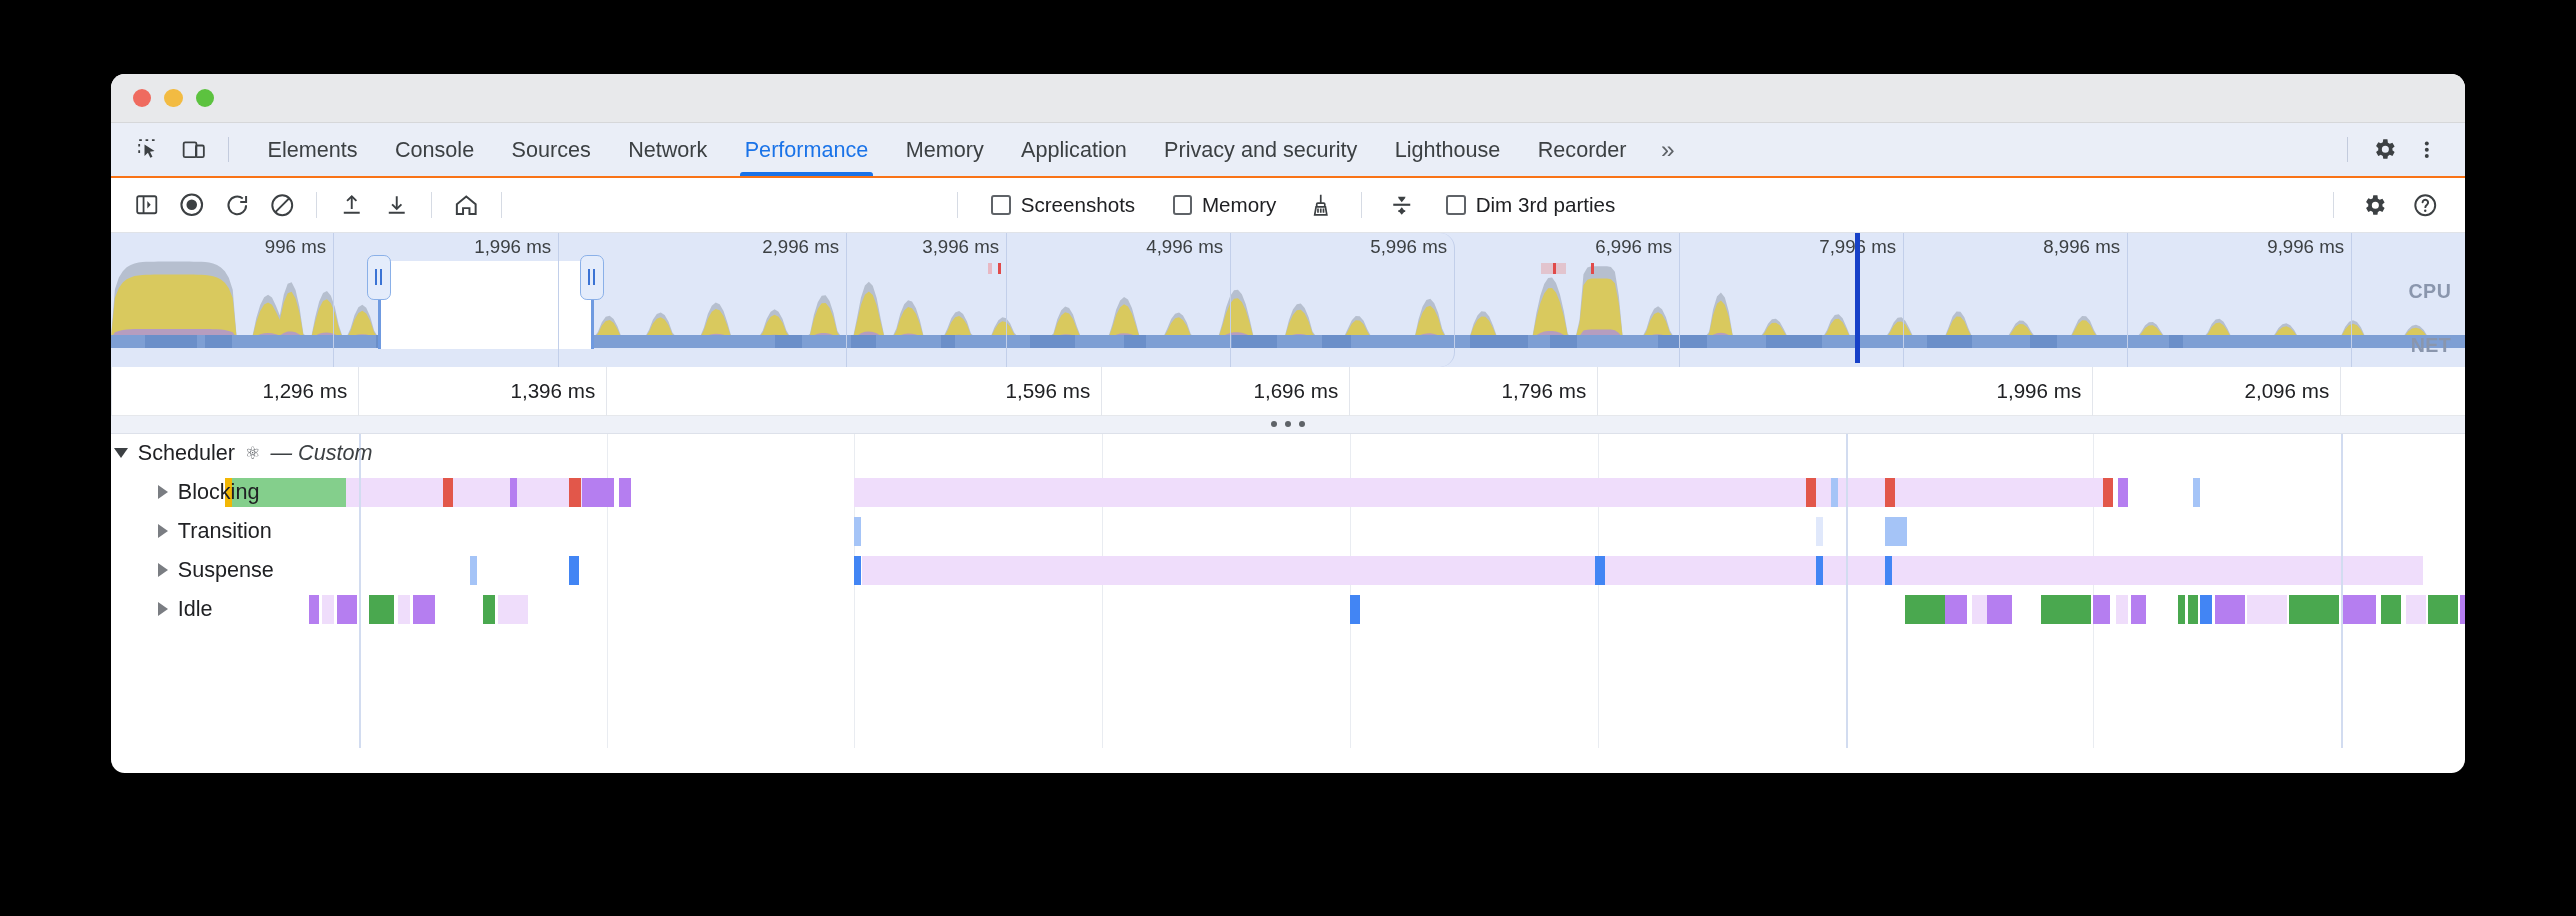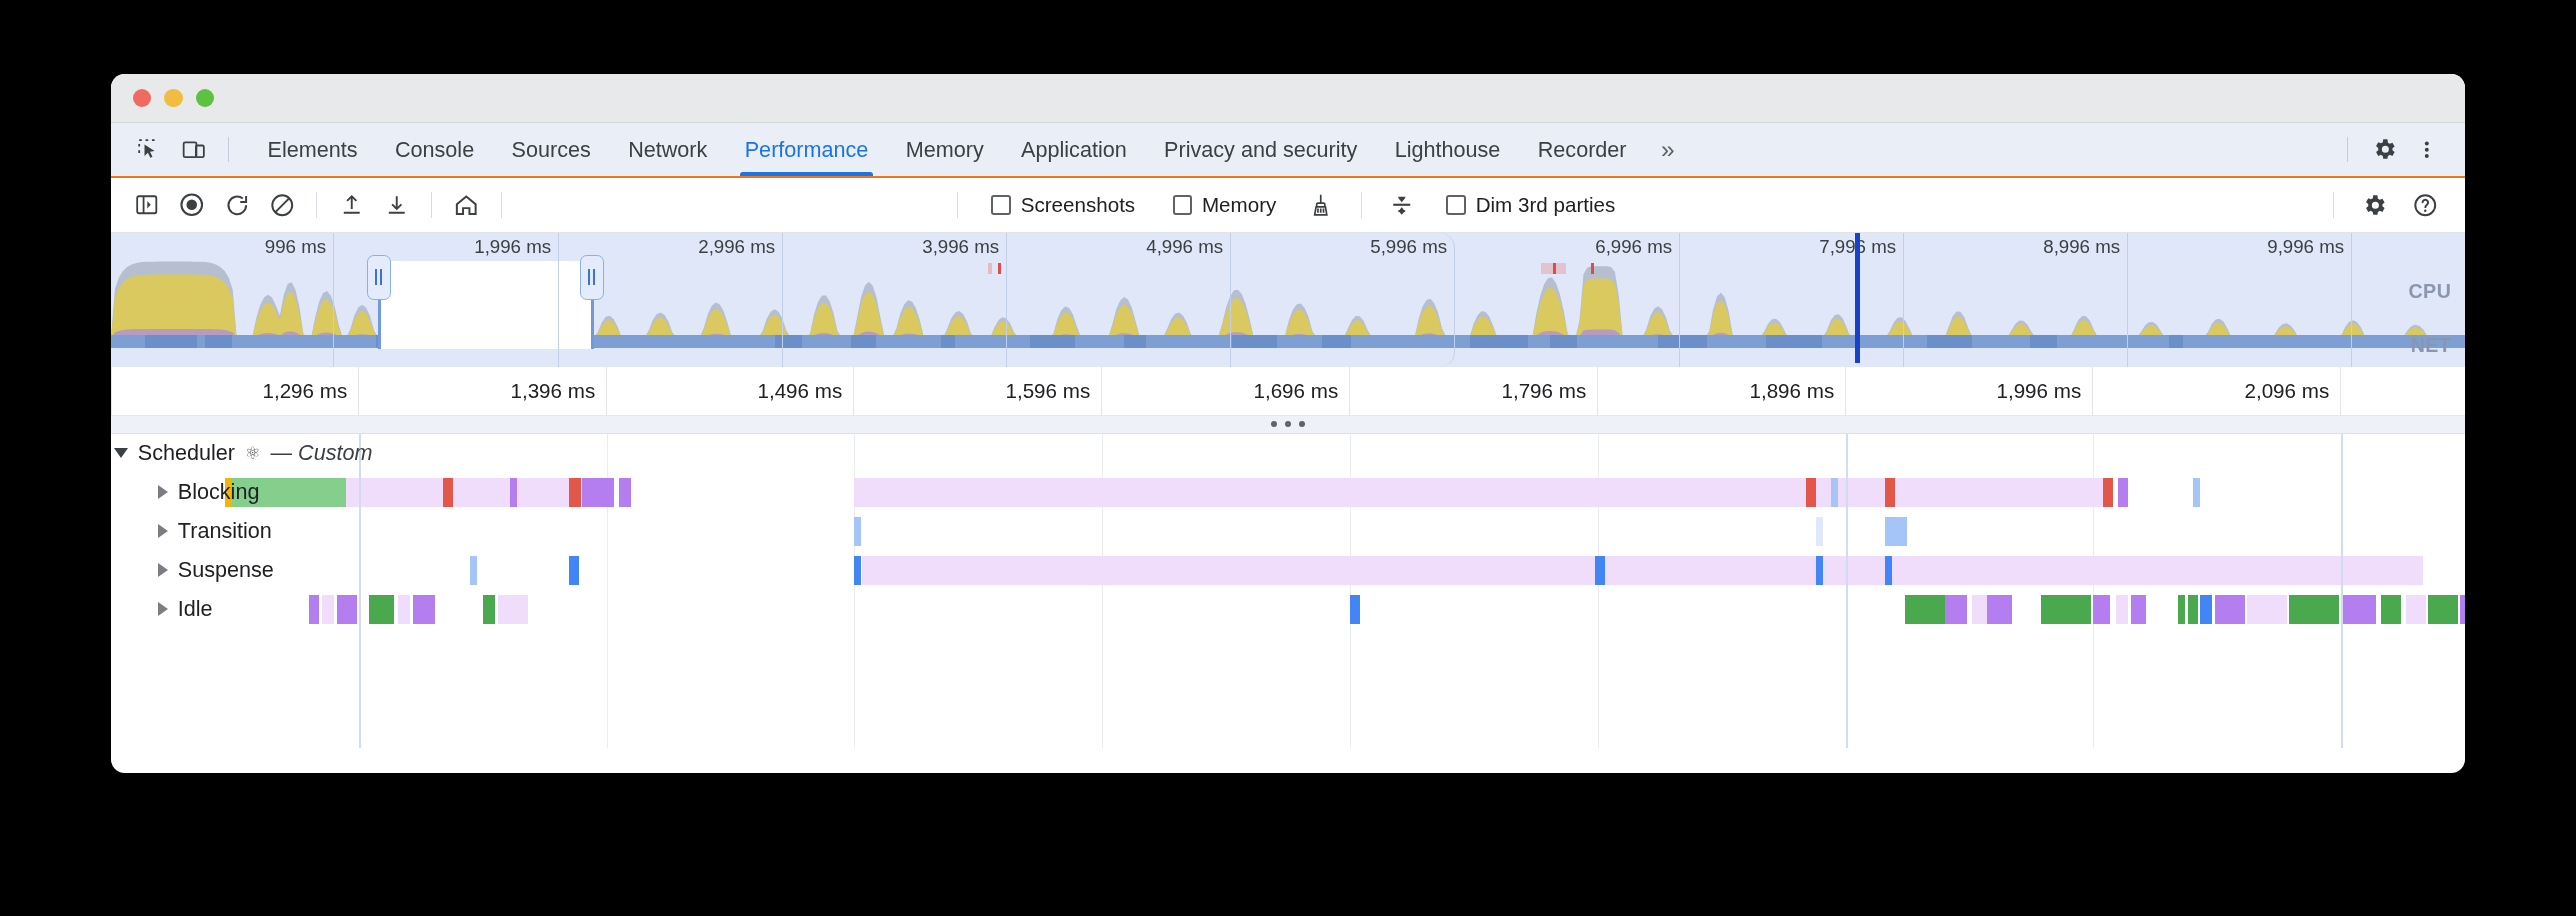--- a/index.html
+++ b/index.html
@@ -427,21 +427,21 @@
         <div class="net-seg" style="left: 1919px; width: 27px;"></div>
         <div class="net-seg" style="left: 2058px; width: 13.5px;"></div>
       </div>
     <div id="ov-ruler">
         <div class="ov-tick" style="left: 0px; width: 223px;">
           <span>996 ms</span>
         </div>
         <div class="ov-tick" style="left: 0px; width: 448px;">
           <span>1,996 ms</span>
         </div>
-        <div class="ov-tick" style="left: 0px; width: 672px;">
+        <div class="ov-tick" style="left: 0px; width: 736px;">
           <span>2,996 ms</span>
         </div>
         <div class="ov-tick" style="left: 0px; width: 896px;">
           <span>3,996 ms</span>
         </div>
         <div class="ov-tick" style="left: 0px; width: 1120px;">
           <span>4,996 ms</span>
         </div>
         <div class="ov-tick" style="left: 0px; width: 1344px; border-radius: 15px;">
           <span>5,996 ms</span>
@@ -482,34 +482,28 @@
   </div>
 
   <div id="detail-ruler">
       <div class="dr-tick" style="left: 0px; width: 0px;"></div>
       <div class="dr-tick" style="left: 0px; width: 248px;">
         <span>1,296 ms</span>
       </div>
       <div class="dr-tick" style="left: 0px; width: 496px;">
         <span>1,396 ms</span>
       </div>
-      <div class="dr-tick" style="left: 0px; width: 743px;">
-        <span>1,496 ms</span>
-      </div>
       <div class="dr-tick" style="left: 0px; width: 991px; text-align: center;">
         <span>1,596 ms</span>
       </div>
       <div class="dr-tick" style="left: 0px; width: 1239px;">
         <span>1,696 ms</span>
       </div>
       <div class="dr-tick" style="left: 0px; width: 1487px; padding-left: 28px;">
         <span>1,796 ms</span>
-      </div>
-      <div class="dr-tick" style="left: 0px; width: 1735px;">
-        <span>1,896 ms</span>
       </div>
       <div class="dr-tick" style="left: 0px; width: 1982px;">
         <span>1,996 ms</span>
       </div>
       <div class="dr-tick" style="left: 0px; width: 2230px;">
         <span>2,096 ms</span>
       </div>
       <div class="dr-tick" style="left: 0px; width: 2478px;"></div>
     </div>
 

